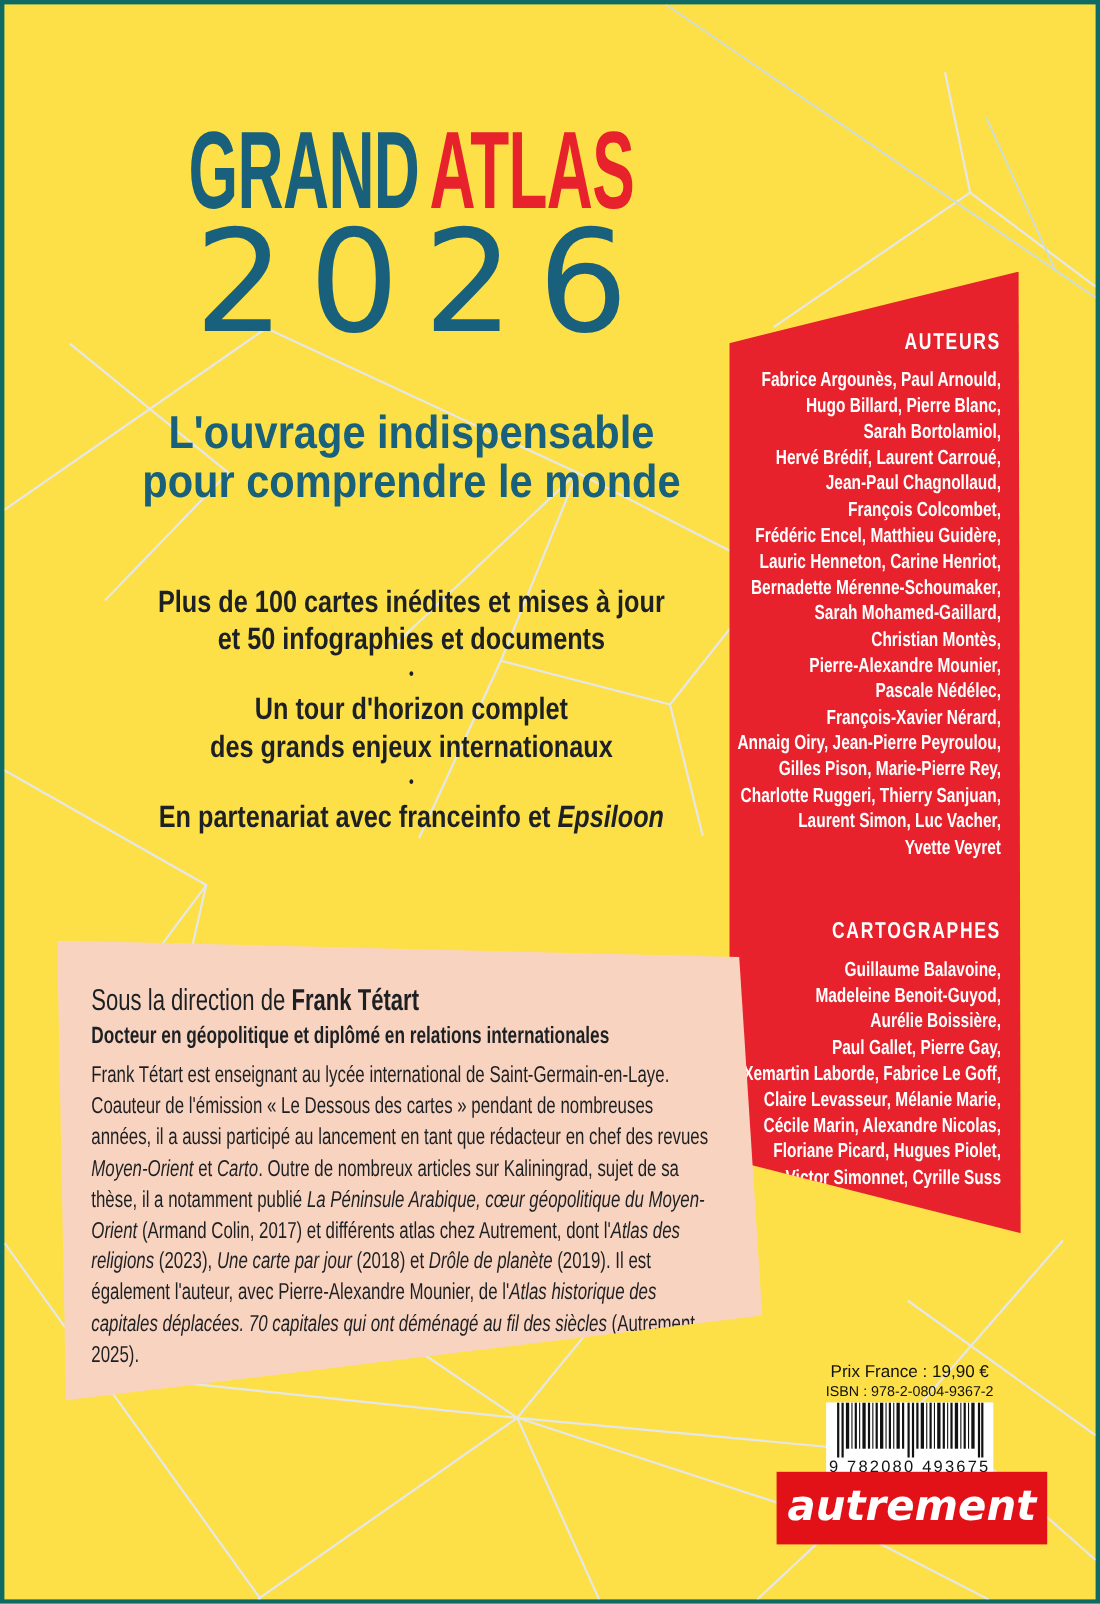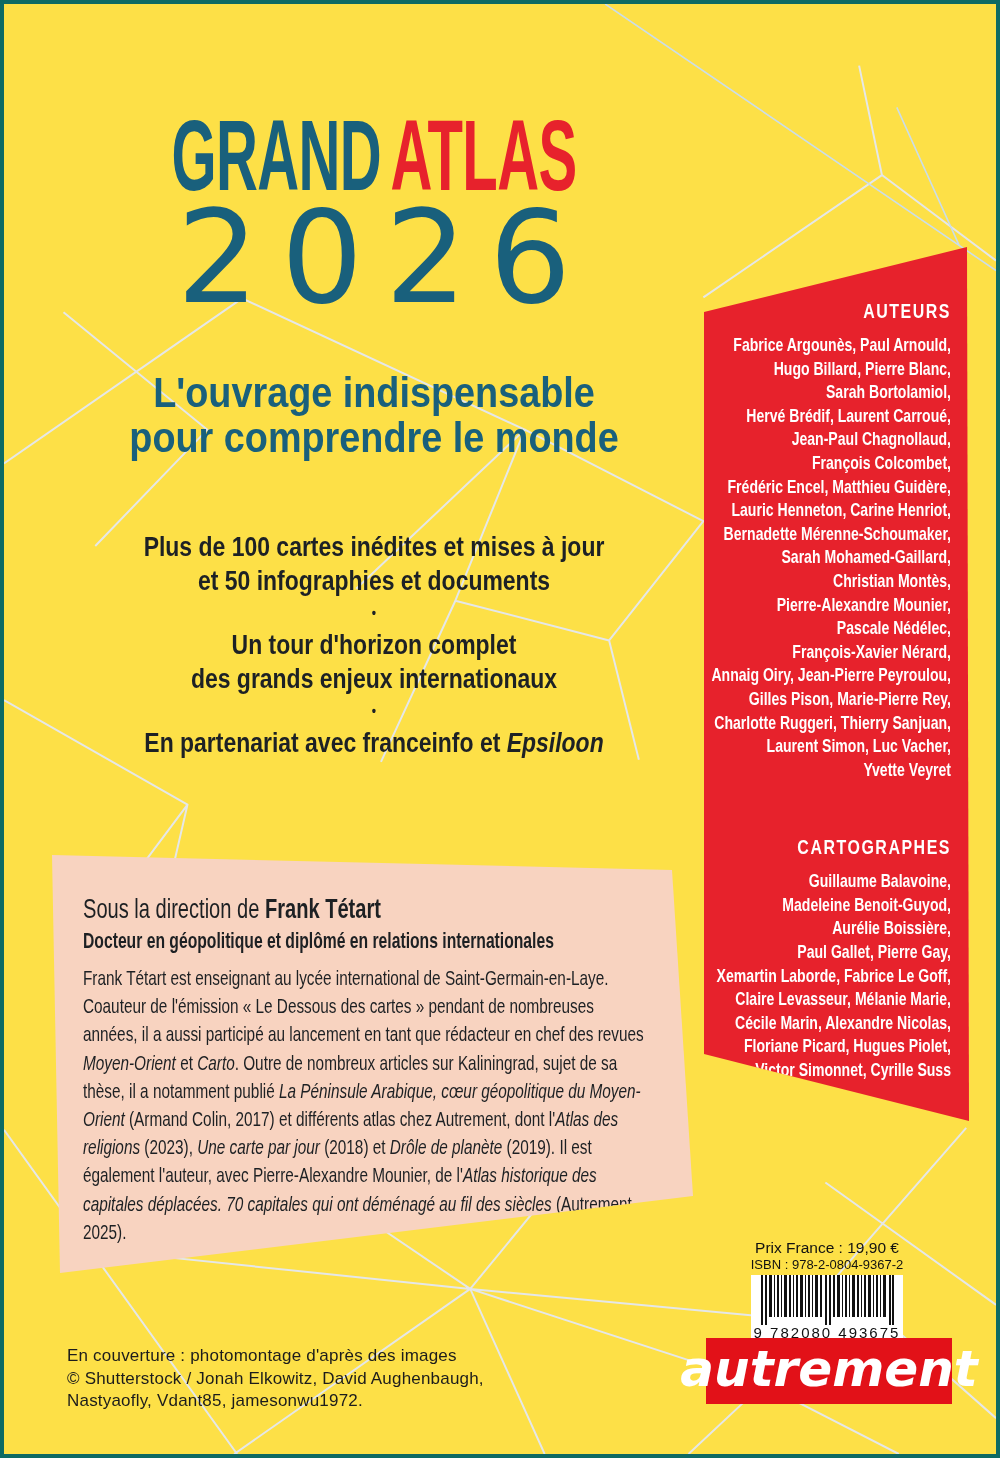--- a/index.html
+++ b/index.html
@@ -35,21 +35,21 @@
   .points{
     position:absolute;left:0;top:526px;width:740px;z-index:2;text-align:center;
     color:var(--ink,#1d2125);transform:scaleX(0.82);transform-origin:center top;
   }
   .point{font-weight:bold;font-size:28px;line-height:34px;white-space:pre-line;}
   .dot{font-size:15px;line-height:30px;font-weight:bold;}
   .it{font-style:italic;}
 
   
   .red-panel{
-    position:absolute;left:696px;top:243px;width:270px;height:878px;z-index:3;
+    position:absolute;left:655px;top:243px;width:270px;height:878px;z-index:3;
     background:var(--red,#e7222c);
     clip-path:polygon(4px 65px,267px 0,269px 874px,4px 807px);
   }
   .panel-text{
     position:absolute;top:52px;right:19px;width:318px;text-align:right;color:#ffffff;
     transform:scaleX(0.76);transform-origin:right top;
   }
   .panel-heading{font-size:21px;font-weight:bold;letter-spacing:2px;margin-bottom:10px;}
   .panel-heading.gap{margin-top:54px;}
   .panel-list{font-size:18.5px;line-height:23.6px;font-weight:bold;white-space:pre-line;}
@@ -82,21 +82,21 @@
     font-size:17px;line-height:22.5px;white-space:pre-line;letter-spacing:0.2px;
   }
 
   
   .logo{
     position:absolute;left:702px;top:1334px;width:246px;height:66px;z-index:3;
     background:var(--logo-red,#e21118);display:flex;align-items:center;justify-content:center;
   }
   .logo span{
     color:#ffffff;font-family:"DejaVu Sans",sans-serif;font-weight:bold;font-style:italic;
-    font-size:50px;letter-spacing:0;padding-bottom:4px;
+    font-size:38px;letter-spacing:0;padding-bottom:4px;
   }
 </style>
 </head>
 <body>
 
 <div class="page">
 
   <svg class="mesh" viewBox="0 0 1000 1458" preserveAspectRatio="none">
     <path stroke="#e5e7e8" stroke-width="2" fill="none" stroke-linejoin="round" d="
       M60,310 L205,428 L92,545
@@ -215,21 +215,18 @@
           <rect x="123" y="0" width="2" height="42"></rect>
         <rect x="127" y="0" width="1" height="42"></rect>
           <rect x="130" y="0" width="3" height="42"></rect>
         <rect x="136" y="0" width="2" height="50"></rect>
           <rect x="139" y="0" width="2" height="50"></rect>
       </g>
       <text class="bc-digits" x="74" y="63" text-anchor="middle">9 782080 493675</text>
     </svg>
   </section>
 
-  <footer class="credits">En couverture : photomontage d'après des images
-© Shutterstock / Jonah Elkowitz, David Aughenbaugh,
-Nastyaofly, Vdant85, jamesonwu1972.</footer>
 
   <div class="logo">
     <span>autrement</span>
   </div>
 
 </div>
 
 </body></html>

